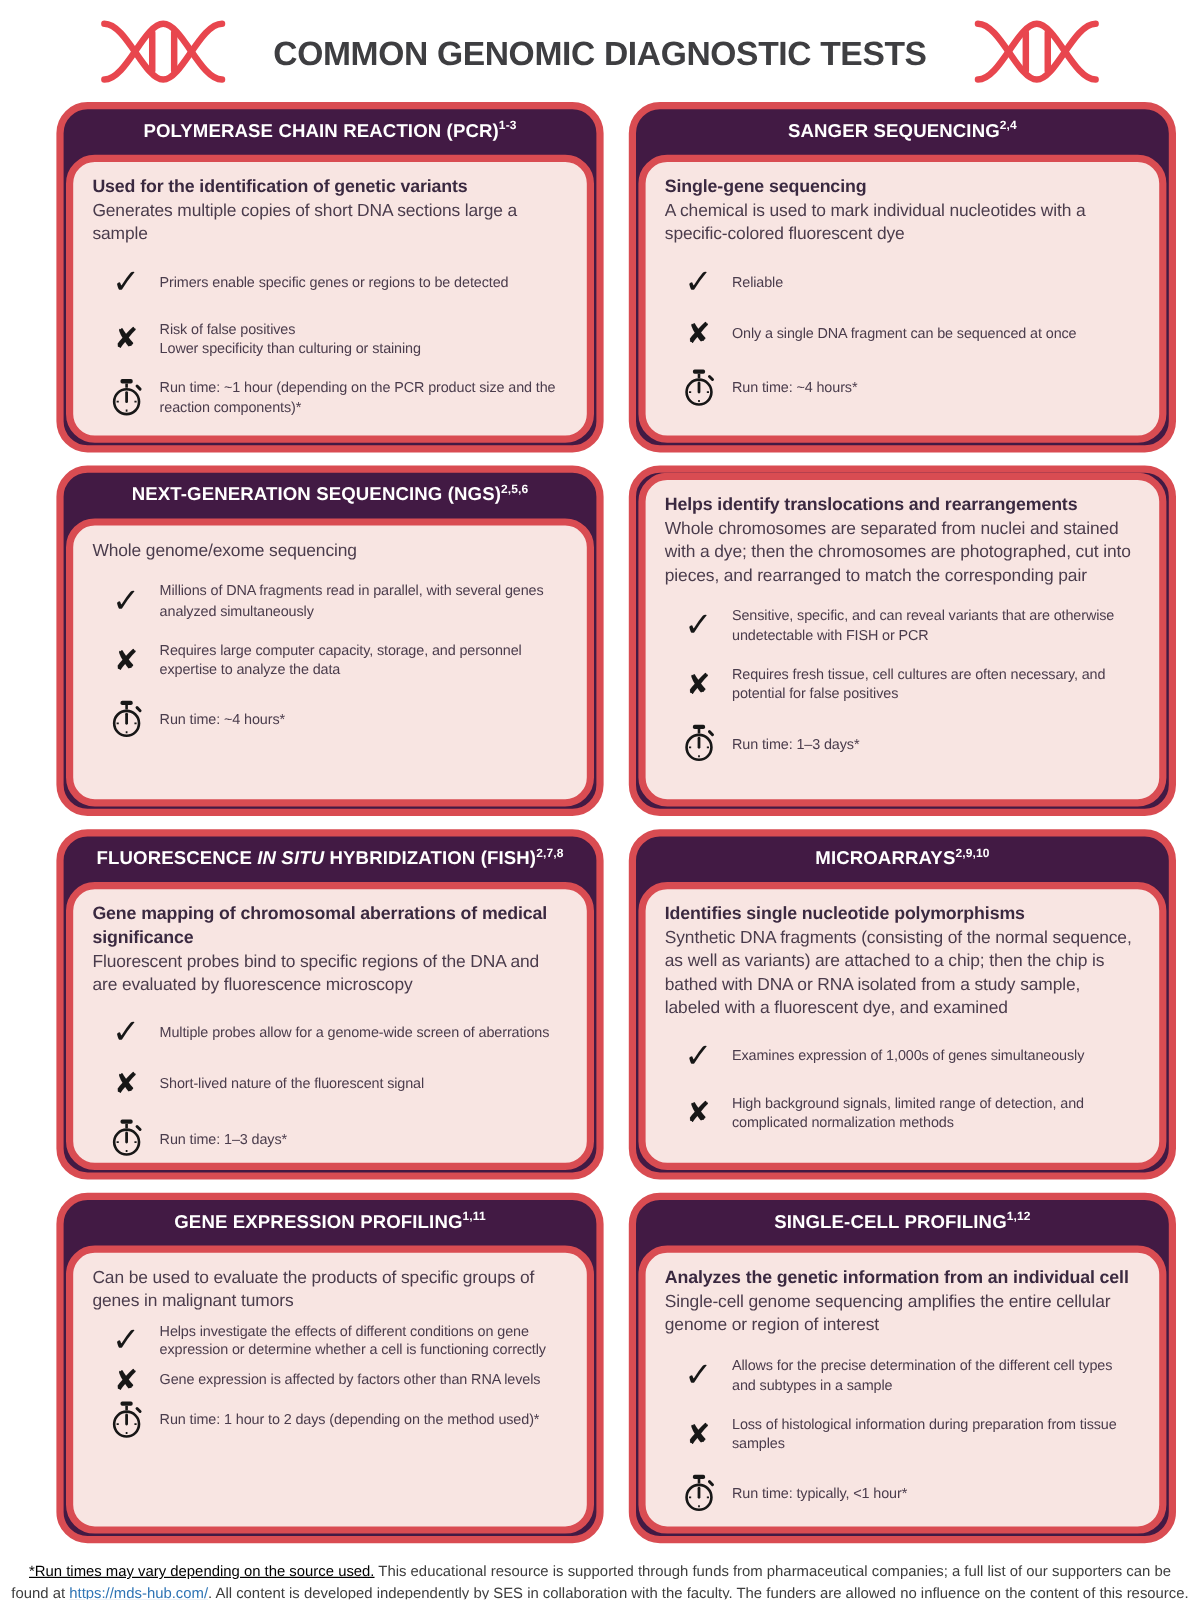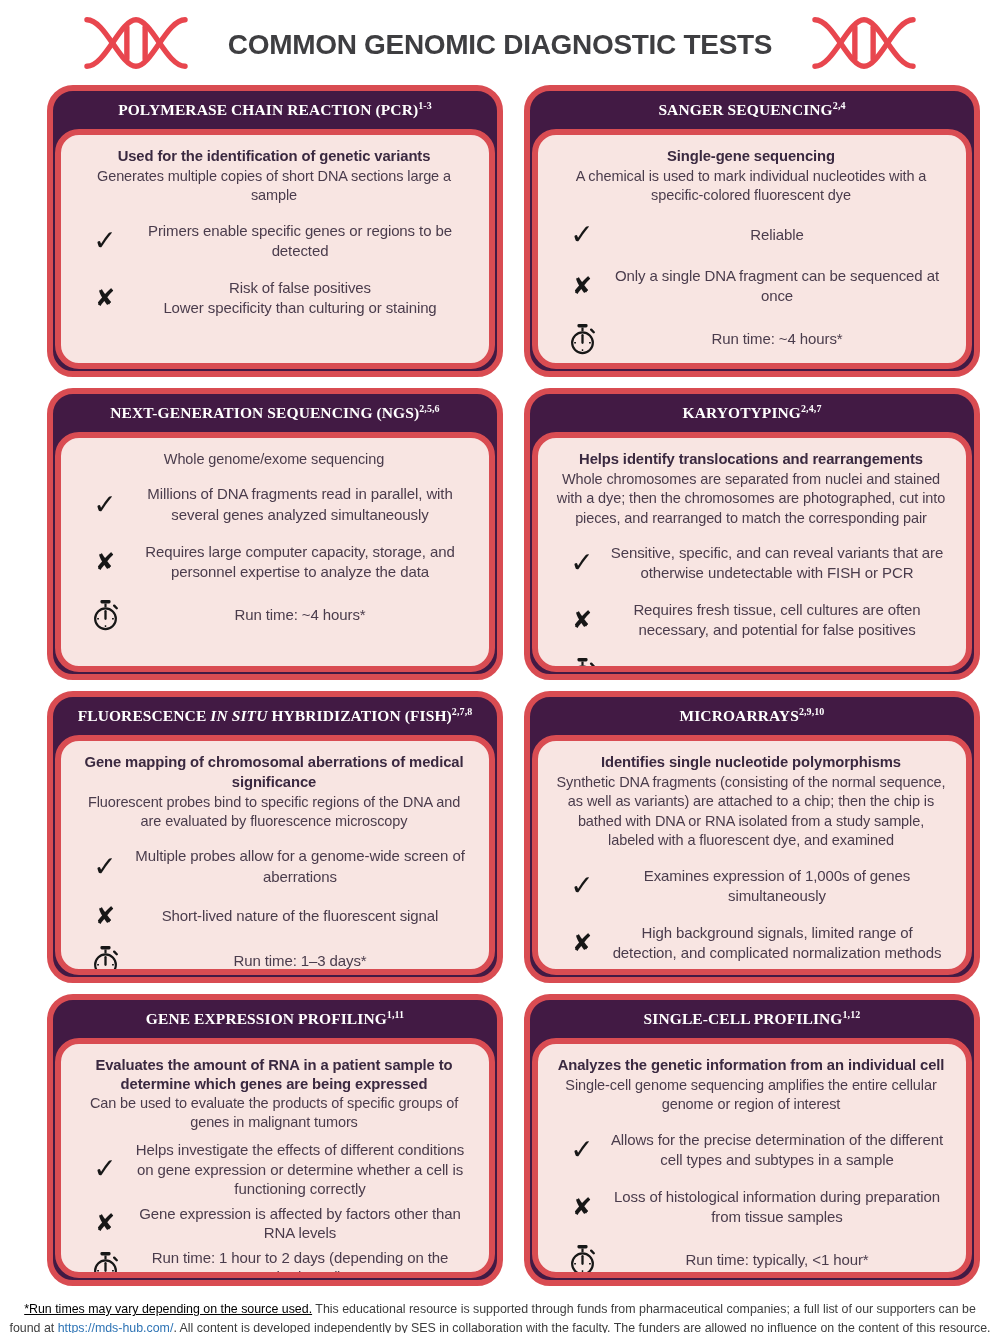--- a/index.html
+++ b/index.html
@@ -37,34 +37,33 @@
     box-sizing:border-box;
     display:flex;flex-direction:column;
     overflow:hidden;
   }
   .card-header{
     height:38px;flex:none;
     display:flex;align-items:center;justify-content:center;
   }
   .card-title{
     margin:17px;color:#ffffff;font-size:15.5px;font-weight:700;
-    letter-spacing:0.1px;white-space:nowrap;font-family:Liberation Serif, serif;
+    letter-spacing:0.1px;white-space:nowrap;
   }
   .card-title em{font-style:italic;text-align:center;}
   .card-title sup{font-size:10px;line-height:0;}
   .card-body{
     flex:1;
     margin:0 2px 2px 2px;
     background:#f8e5e2;
     border:6px solid #d94c52;
     border-radius:24px;
     padding:12px 18px 8px 16px;
     box-sizing:border-box;
     overflow:hidden;
-    text-align:center;
   }
   .lead{
     margin:0;font-size:14.8px;font-weight:700;color:#3a2940;
     line-height:1.34;letter-spacing:-0.1px;
   }
   .desc{
     margin:0;font-size:14.5px;color:#4a3c4c;line-height:1.34;
     letter-spacing:-0.1px;
   }
   .items{
@@ -74,21 +73,21 @@
   .card.compact .items{margin-top:8px;gap:5px;}
   .card.compact .lead,.card.compact .desc,.card.compact .item-text{line-height:1.3;}
   .item{display:flex;align-items:center;}
   .glyph{
     flex:none;width:56px;display:flex;align-items:center;justify-content:center;
     font-family:"DejaVu Sans",sans-serif;color:#171717;line-height:1;
   }
   .glyph.check{font-size:28px;font-weight:700;}
   .glyph.cross{font-size:24px;font-weight:700;}
   .item-text{
-    flex:1;font-size:15px;color:#4a3c4c;line-height:1.34;
+    flex:1;font-size:12px;color:#4a3c4c;line-height:1.34;
     letter-spacing:-0.1px;padding-right:4px;
   }
   
   .footnote{
     margin:14px 8px 0 8px;
     text-align:center;
     font-size:12.4px;line-height:1.55;
     color:#3d3d3d;
   }
   .footnote .note{color:#000000;text-decoration:underline;}
@@ -136,20 +135,35 @@
             <span class="glyph check">✓</span>
             <div class="item-text">Primers enable specific genes or regions to be detected</div>
           </div>
           <div class="item">
             <span class="glyph cross">✘</span>
             <div class="item-text">
                 <div>Risk of false positives</div>
                 <div>Lower specificity than culturing or staining</div>
               </div>
           </div>
+          <div class="item">
+            <span class="glyph">
+              <svg width="29" height="33" viewBox="0 0 40 45" fill="none">
+                <rect x="13" y="1" width="14" height="5" rx="2" fill="#171717"></rect>
+                <line x1="20" y1="6" x2="20" y2="11" stroke="#171717" stroke-width="3"></line>
+                <line x1="32" y1="9" x2="35.5" y2="12.5" stroke="#171717" stroke-width="3.4" stroke-linecap="round"></line>
+                <circle cx="20" cy="27" r="14.3" stroke="#171717" stroke-width="3"></circle>
+                <line x1="20" y1="27" x2="20" y2="16.5" stroke="#171717" stroke-width="3.2" stroke-linecap="round"></line>
+                <line x1="8.5" y1="27" x2="11" y2="27" stroke="#171717" stroke-width="2"></line>
+                <line x1="29" y1="27" x2="31.5" y2="27" stroke="#171717" stroke-width="2"></line>
+                <line x1="20" y1="36" x2="20" y2="38.5" stroke="#171717" stroke-width="2"></line>
+              </svg>
+            </span>
+            <div class="item-text">Run time: ~1 hour (depending on the PCR product size and the reaction components)*</div>
+          </div>
         </div>
       </div>
     </section>
 
     <section class="card">
       <div class="card-header">
         <h2 class="card-title"><span>SANGER SEQUENCING</span><sup>2,4</sup></h2>
       </div>
       <div class="card-body">
         <p class="lead">Single-gene sequencing</p>
@@ -214,23 +228,20 @@
                 <line x1="20" y1="36" x2="20" y2="38.5" stroke="#171717" stroke-width="2"></line>
               </svg>
             </span>
             <div class="item-text">Run time: ~4 hours*</div>
           </div>
         </div>
       </div>
     </section>
 
     <section class="card">
-      <div class="card-header">
-        <h2 class="card-title"><span>KARYOTYPING</span><sup>2,4,7</sup></h2>
-      </div>
       <div class="card-body">
         <p class="lead">Helps identify translocations and rearrangements</p>
         <p class="desc">Whole chromosomes are separated from nuclei and stained with a dye; then the chromosomes are photographed, cut into pieces, and rearranged to match the corresponding pair</p>
         <div class="items">
           <div class="item">
             <span class="glyph check">✓</span>
             <div class="item-text">Sensitive, specific, and can reveal variants that are otherwise undetectable with FISH or PCR</div>
           </div>
           <div class="item">
             <span class="glyph cross">✘</span>
@@ -315,21 +326,20 @@
 
         </div>
       </div>
     </section>
 
     <section class="card compact">
       <div class="card-header">
         <h2 class="card-title"><span>GENE EXPRESSION PROFILING</span><sup>1,11</sup></h2>
       </div>
       <div class="card-body">
-        <p class="lead">Evaluates the amount of RNA in a patient sample to determine which genes are being expressed</p>
         <p class="desc">Can be used to evaluate the products of specific groups of genes in malignant tumors</p>
         <div class="items">
           <div class="item">
             <span class="glyph check">✓</span>
             <div class="item-text">Helps investigate the effects of different conditions on gene expression or determine whether a cell is functioning correctly</div>
           </div>
           <div class="item">
             <span class="glyph cross">✘</span>
             <div class="item-text">
                 <div>Gene expression is affected by factors other than RNA levels</div>

